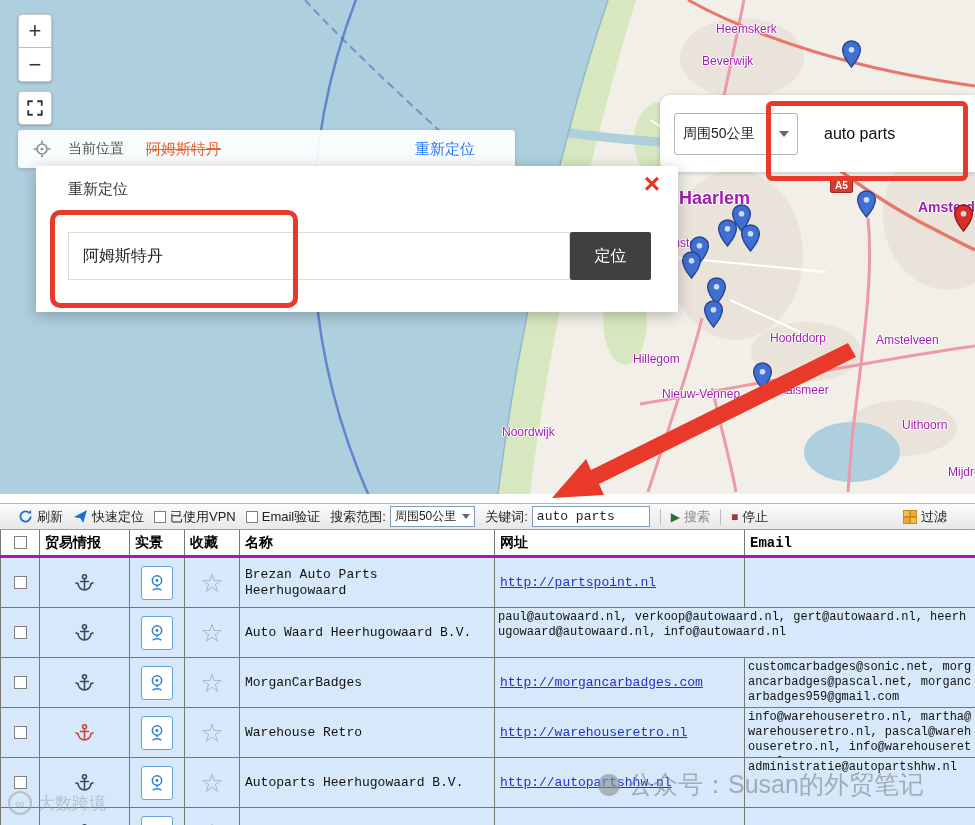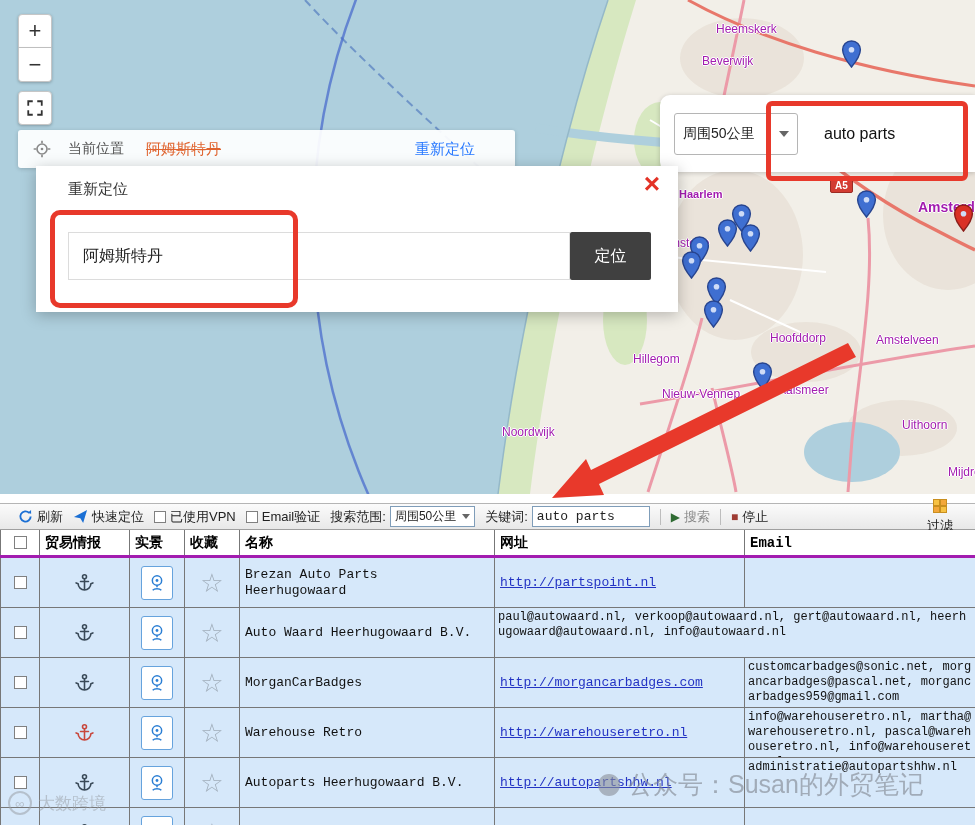--- a/index.html
+++ b/index.html
@@ -65,21 +65,21 @@
   .tb-item{display:flex;align-items:center;gap:4px;margin-left:10px;white-space:nowrap;cursor:pointer;}
   .tb-sep{width:1px;height:16px;background:#bdbdbd;margin-left:10px;}
   .tb-cbx{width:12px;height:12px;background:#fff;border:1px solid #808080;box-sizing:border-box;}
   .tb-select{height:19px;border:1px solid #7f9db9;background:#fff;display:flex;align-items:center;gap:6px;
              font-size:12px;padding:0 4px;cursor:pointer;}
   .tb-input{height:19px;width:108px;border:1px solid #7f9db9;background:#fff;display:flex;align-items:center;
             font-family:"Liberation Mono",monospace;font-size:13px;padding:0 4px;cursor:text;}
   .glyph-play{color:#2f6b33;font-size:12px;}
   .glyph-stop{color:#9e3b33;font-size:12px;}
   .txt-dim{color:#888;}
-  .tb-filter{margin-left:auto;margin-right:22px;flex-direction:column;}
+  .tb-filter{margin-left:auto;margin-right:28px;}
 
   
   #thead{position:absolute;left:0;top:530px;width:975px;height:28px;background:#fff;display:flex;
          font-family:"Liberation Mono",monospace;font-weight:700;font-size:14px;color:#000;
          border-bottom:3px solid #a21caf;box-sizing:border-box;}
   #tbody{position:absolute;left:0;top:558px;width:975px;height:267px;overflow:hidden;
          font-family:"Liberation Mono",monospace;}
   .t-row{display:flex;height:50px;background:#d6e8fa;border-bottom:1px solid #777;box-sizing:border-box;}
   .tc,.hc{border-right:1px solid #777;box-sizing:border-box;display:flex;align-items:center;padding-left:5px;overflow:hidden;}
   .c-check{width:40px;justify-content:center;padding-left:0;border-left:1px solid #777;}
@@ -154,21 +154,21 @@
     </g>
 
     <path d="M305,0 C360,60 450,140 520,205" stroke="#6f95c8" stroke-width="2" stroke-dasharray="8 5" fill="none"></path>
 
     <circle cx="963" cy="232" r="650" stroke="#4668cc" stroke-width="2.5" fill="none" opacity="0.72"></circle>
   </svg>
 
   <div id="map-labels">
       <span class="map-label" style="left: 716px; top: 22px; font-size: 12px;">Heemskerk</span>
       <span class="map-label" style="left: 702px; top: 54px; font-size: 12px;">Beverwijk</span>
-      <span class="map-label" style="left: 679px; top: 188px; font-size: 11px; font-weight: 700;">Haarlem</span>
+      <span class="map-label" style="left: 679px; top: 188px; font-size: 18px; font-weight: 700;">Haarlem</span>
       <span class="map-label" style="left: 648px; top: 236px; font-size: 12px;">Heemstede</span>
       <span class="map-label" style="left: 918px; top: 199px; font-size: 14px; font-weight: 700;">Amsterdam</span>
       <span class="map-label" style="left: 770px; top: 331px; font-size: 12px;">Hoofddorp</span>
       <span class="map-label" style="left: 876px; top: 333px; font-size: 12px;">Amstelveen</span>
       <span class="map-label" style="left: 633px; top: 352px; font-size: 12px;">Hillegom</span>
       <span class="map-label" style="left: 662px; top: 387px; font-size: 12px;">Nieuw-Vennep</span>
       <span class="map-label" style="left: 778px; top: 383px; font-size: 12px;">Aalsmeer</span>
       <span class="map-label" style="left: 902px; top: 418px; font-size: 12px;">Uithoorn</span>
       <span class="map-label" style="left: 490px; top: 425px; font-size: 12px; margin-left: 12px;">Noordwijk</span>
       <span class="map-label" style="left: 948px; top: 465px; font-size: 12px;">Mijdrecht</span>

